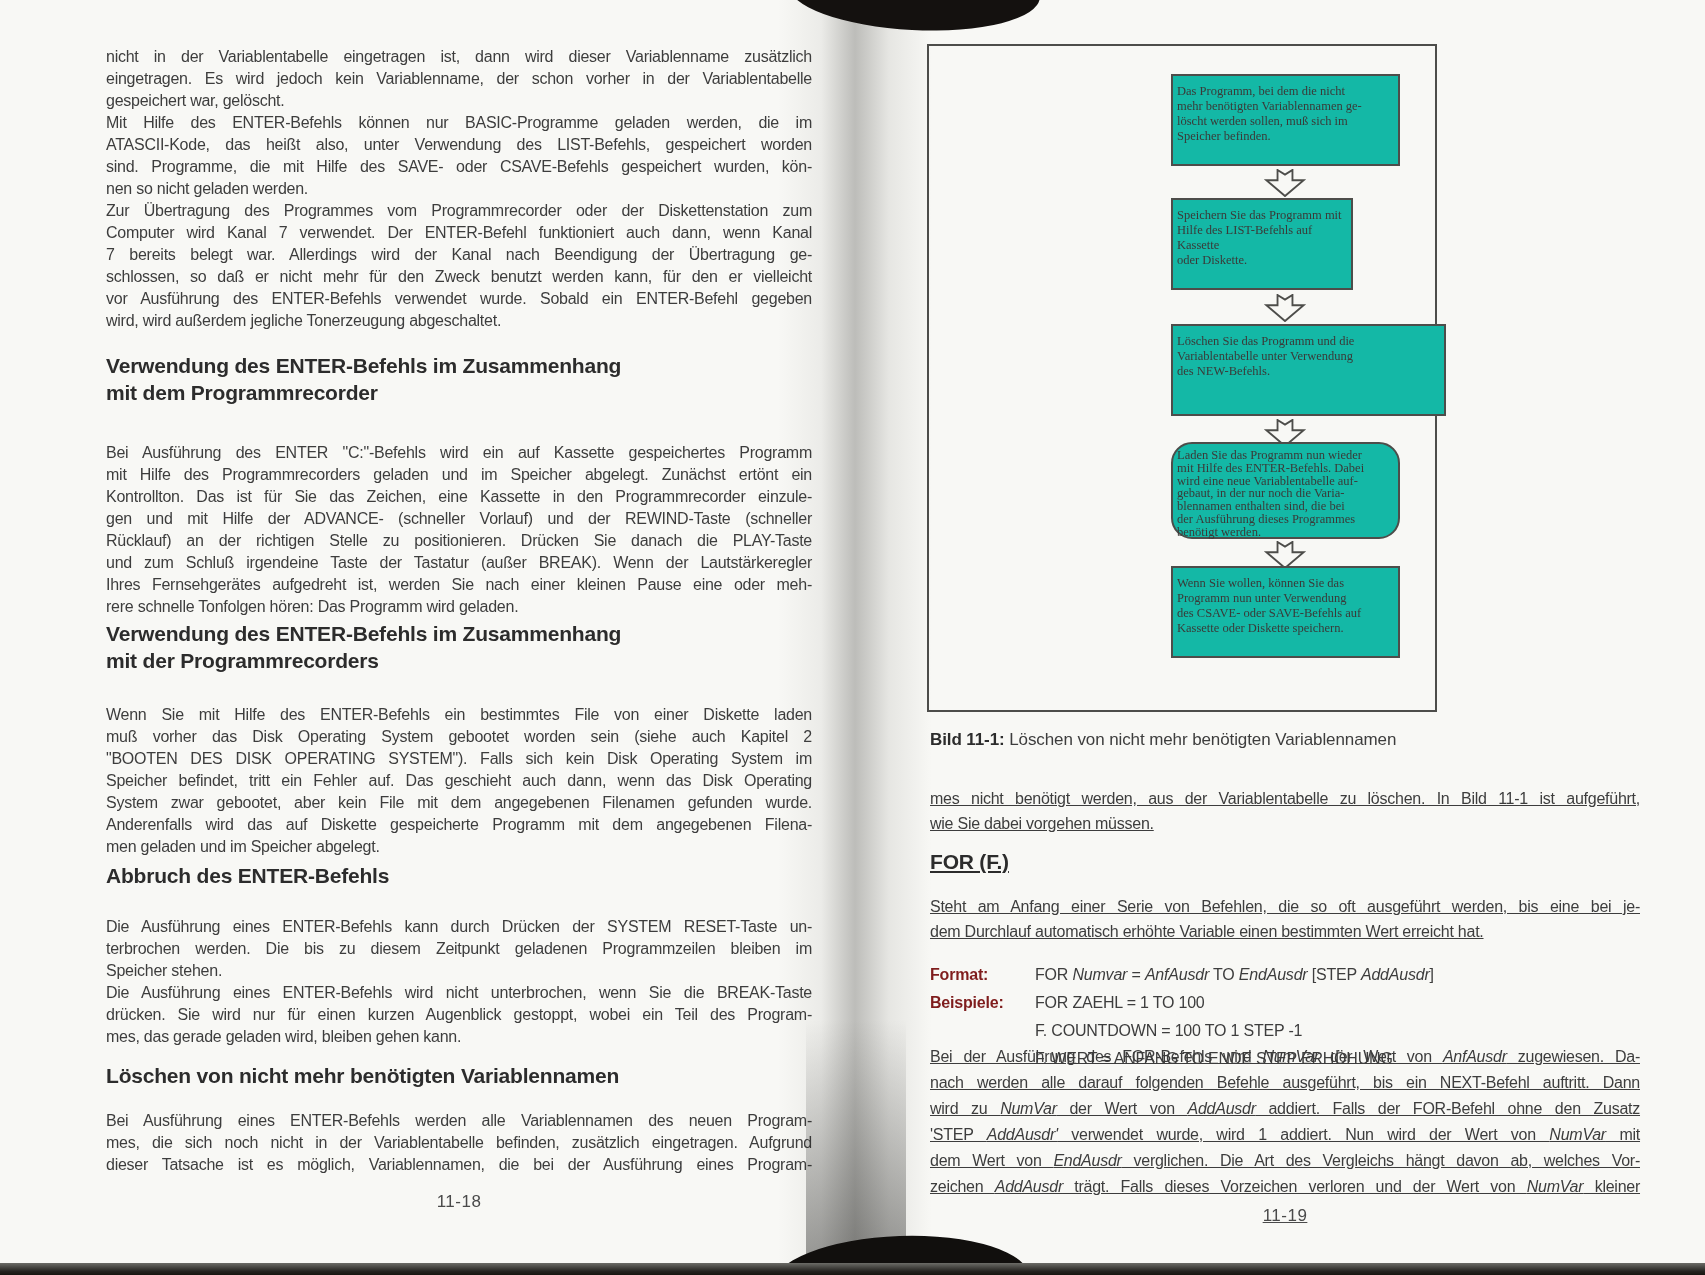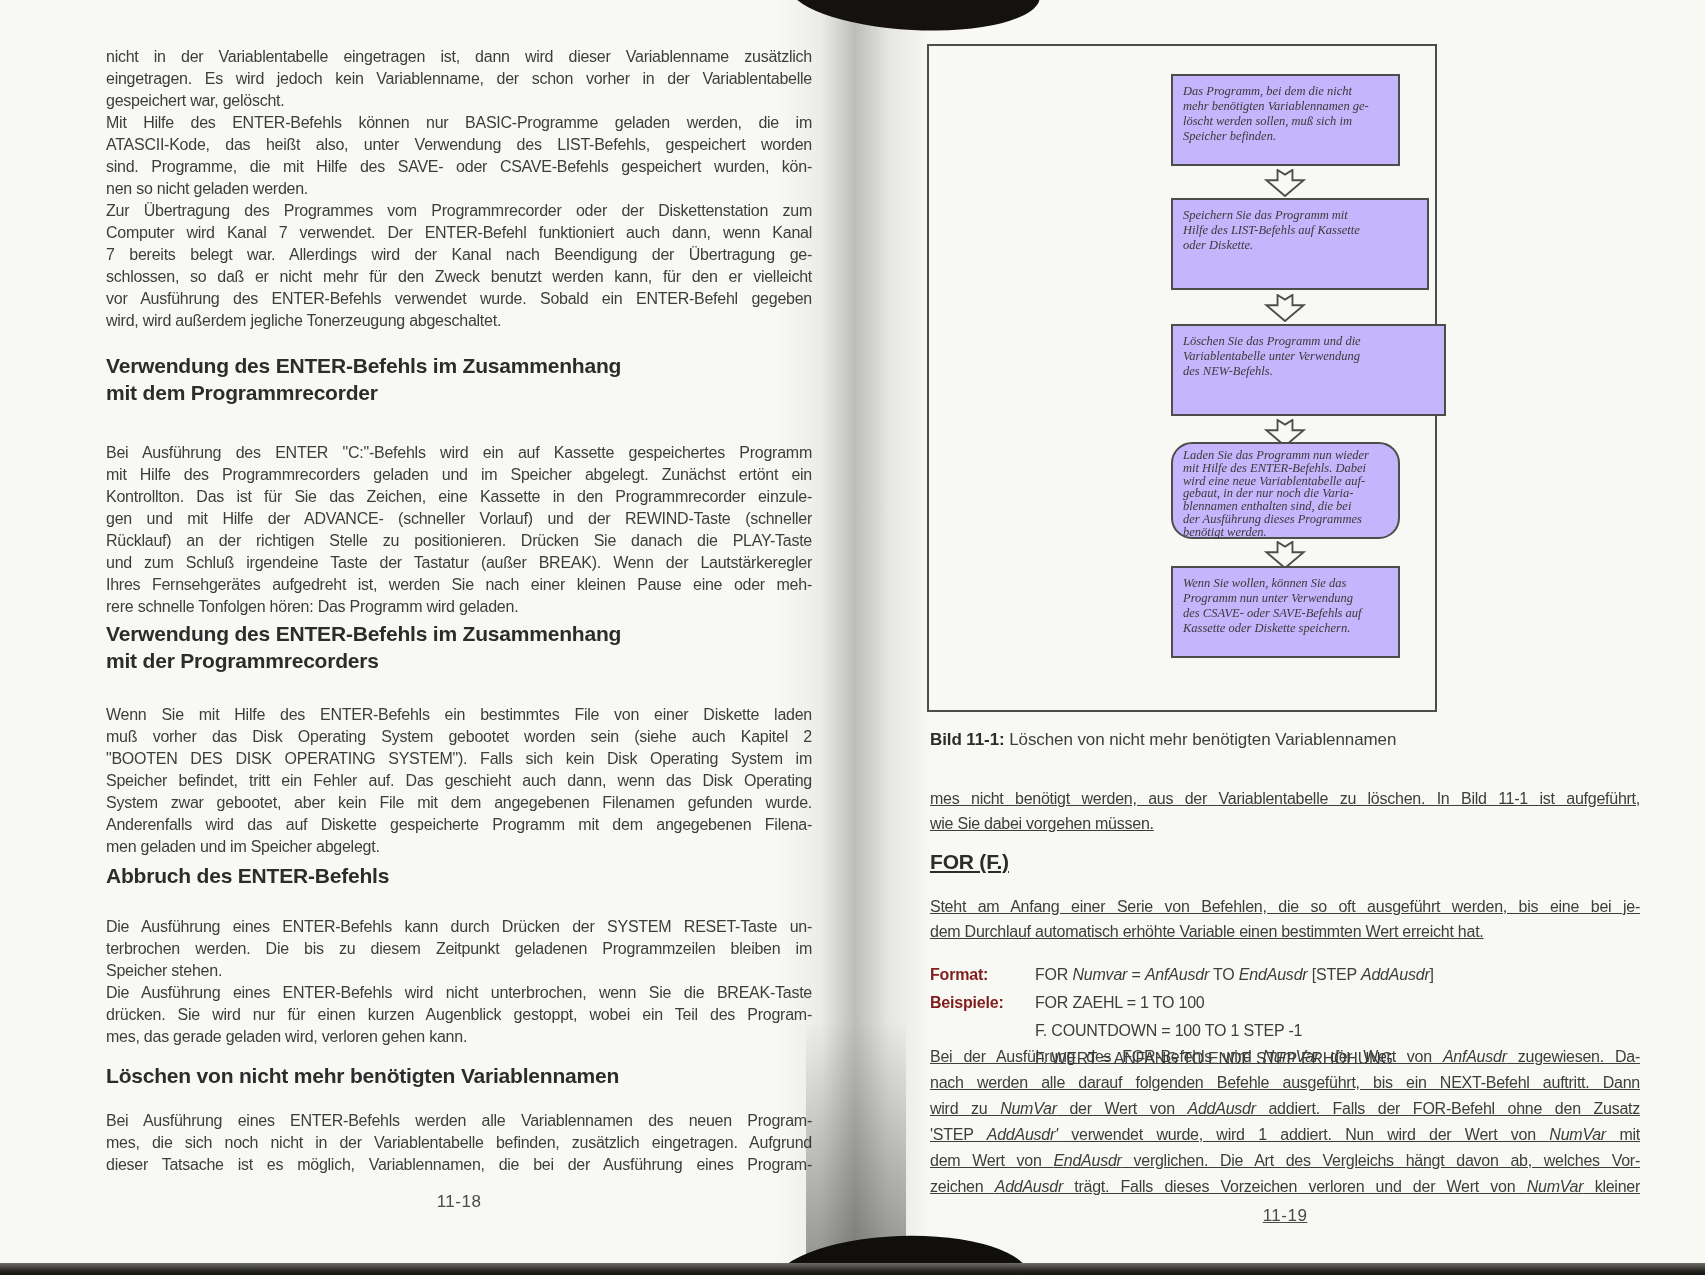--- a/index.html
+++ b/index.html
@@ -12,23 +12,23 @@
   .para{font-size:16px;line-height:22px;letter-spacing:-0.25px;}
   .para-r{font-size:16px;line-height:25px;letter-spacing:-0.25px;}
   .para-r26{font-size:16px;line-height:26px;letter-spacing:-0.25px;}
   .line{white-space:normal;}
   .line.just{text-align:justify;text-align-last:justify;}
   .it{font-style:italic;}
   .heading{font-weight:bold;font-size:21px;line-height:27px;color:#2c2c2c;letter-spacing:-0.2px;}
   .pageno{font-size:17px;color:#4a4a4a;text-align:center;letter-spacing:0.5px;}
   
   .frame{border:2px solid #4d4d4a;background:transparent;}
-  .fbox{border:2px solid #4d4d4a;background:#c4b5fd;box-sizing:border-box;
+  .fbox{border:2px solid #4d4d4a;background:#14b8a6;box-sizing:border-box;
         font-family:"Liberation Serif","DejaVu Serif",serif;font-size:12.5px;line-height:15px;
-        color:#3a3a38;padding:8px 10px;font-style:italic;}
+        color:#3a3a38;padding:8px 4px;}
   .fbox.tight{line-height:12.8px;padding-top:5px;border-radius:21px;}
   .arrow{width:44px;height:28px;}
   .caption{font-size:17px;letter-spacing:-0.1px;color:#3d3d3d;}
   .caption .lbl{font-weight:bold;color:#2c2c2c;}
   
   .fmt-row{position:absolute;left:0;width:710px;height:28px;font-size:16px;letter-spacing:-0.2px;}
   .fmt-label{position:absolute;left:0;top:0;font-weight:bold;color:#7f1d1d;}
   .fmt-value{position:absolute;left:105px;top:0;white-space:nowrap;}
   
   .gutter{left:778px;top:0;width:154px;height:1275px;
@@ -93,21 +93,21 @@
 
   <div class="abs col-l heading" style="top:862px">
       <div class="line"><span>Abbruch des ENTER-Befehls</span></div>
     </div>
   <div class="abs col-l para" style="top:916px">
       <div class="line just"><span>Die Ausführung eines ENTER-Befehls kann durch Drücken der SYSTEM RESET-Taste un-</span></div>
       <div class="line just"><span>terbrochen werden. Die bis zu diesem Zeitpunkt geladenen Programmzeilen bleiben im</span></div>
       <div class="line"><span>Speicher stehen.</span></div>
       <div class="line just"><span>Die Ausführung eines ENTER-Befehls wird nicht unterbrochen, wenn Sie die BREAK-Taste</span></div>
       <div class="line just"><span>drücken. Sie wird nur für einen kurzen Augenblick gestoppt, wobei ein Teil des Program-</span></div>
-      <div class="line"><span>mes, das gerade geladen wird, verloren gehen kann.</span></div>
+      <div class="line"><span>mes, das gerade geladen wird, bleiben gehen kann.</span></div>
     </div>
 
   <div class="abs col-l heading" style="top:1062px">
       <div class="line"><span>Löschen von nicht mehr benötigten Variablennamen</span></div>
     </div>
   <div class="abs col-l para" style="top:1110px">
       <div class="line just"><span>Bei Ausführung eines ENTER-Befehls werden alle Variablennamen des neuen Program-</span></div>
       <div class="line just"><span>mes, die sich noch nicht in der Variablentabelle befinden, zusätzlich eingetragen. Aufgrund</span></div>
       <div class="line just"><span>dieser Tatsache ist es möglich, Variablennamen, die bei der Ausführung eines Program-</span></div>
     </div>
@@ -119,21 +119,21 @@
   <div class="abs fbox" style="left:1171px;top:74px;width:229px;height:92px">
       <div class="line"><span>Das Programm, bei dem die nicht</span></div>
       <div class="line"><span>mehr benötigten Variablennamen ge-</span></div>
       <div class="line"><span>löscht werden sollen, muß sich im</span></div>
       <div class="line"><span>Speicher befinden.</span></div>
     </div>
   <svg class="abs arrow" style="left:1263px;top:169px" viewBox="0 0 46 30">
       <polygon points="15,1 23,6 31,1 31,12 43,12 23,29 3,12 15,12" fill="#f8f8f5" stroke="#4d4d4a" stroke-width="2" stroke-linejoin="miter"></polygon>
     </svg>
 
-  <div class="abs fbox" style="left:1171px;top:198px;width:258px;height:92px">
+  <div class="abs fbox" style="left:1171px;top:198px;width:182px;height:92px">
       <div class="line"><span>Speichern Sie das Programm mit</span></div>
       <div class="line"><span>Hilfe des LIST-Befehls auf Kassette</span></div>
       <div class="line"><span>oder Diskette.</span></div>
     </div>
   <svg class="abs arrow" style="left:1263px;top:294px" viewBox="0 0 46 30">
       <polygon points="15,1 23,6 31,1 31,12 43,12 23,29 3,12 15,12" fill="#f8f8f5" stroke="#4d4d4a" stroke-width="2" stroke-linejoin="miter"></polygon>
     </svg>
 
   <div class="abs fbox" style="left:1171px;top:324px;width:275px;height:92px">
       <div class="line"><span>Löschen Sie das Programm und die</span></div>

